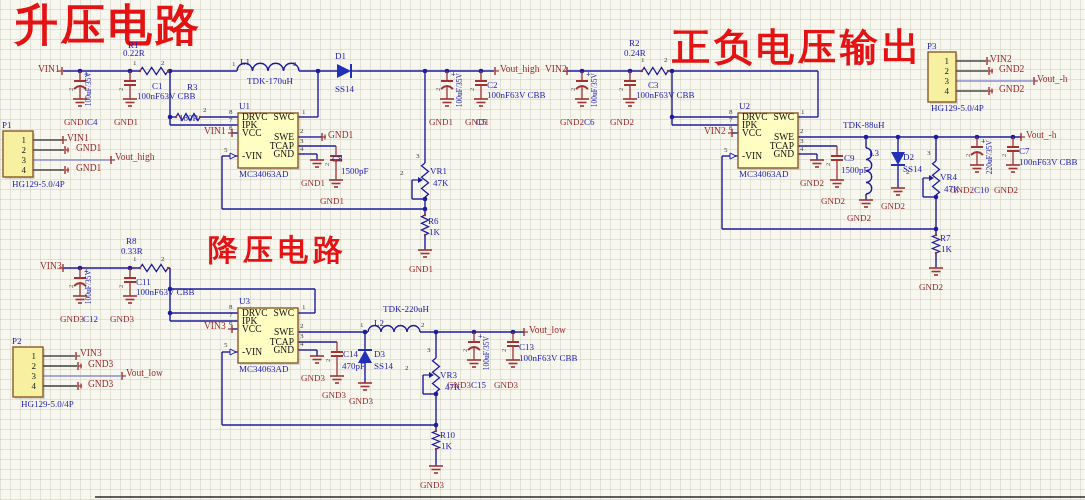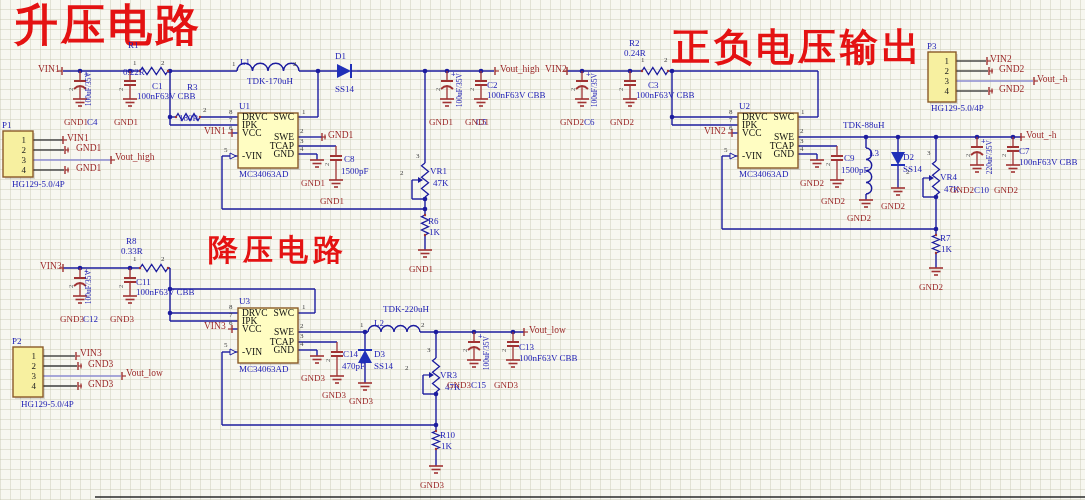--- a/index.html
+++ b/index.html
@@ -420,21 +420,21 @@
       <line x1="1034" y1="81" x2="1038" y2="81" stroke="#a03333" stroke-width="1.2"></line>
       <line x1="989" y1="87" x2="989" y2="95" stroke="#a03333" stroke-width="1.4"></line>
       <line x1="989" y1="91" x2="993" y2="91" stroke="#a03333" stroke-width="1.2"></line>
       <line x1="992" y1="88.5" x2="992" y2="93.5" stroke="#a03333" stroke-width="1.2"></line>
     </svg>
   <div id="labels">
     <div class="title" id="title-boost">升压电路</div>
     <div class="title" id="title-invert">正负电压输出</div>
     <div class="title" id="title-buck">降压电路</div>
   <div class="lbl k-ref" style="left: 128px; top: 41px;">R1</div>
-      <div class="lbl k-val" style="left: 123px; top: 68px; text-align: center;">0.22R</div>
+      <div class="lbl k-val" style="left: 123px; top: 49px; text-align: center;">0.22R</div>
       <div class="lbl k-pin" style="left: 133px; top: 60px;">1</div>
       <div class="lbl k-pin" style="left: 161px; top: 60px;">2</div>
       <div class="lbl k-ref" style="left: 152px; top: 82px; text-align: right;">C1</div>
       <div class="lbl k-val" style="left: 137px; top: 92px;">100nF63V CBB</div>
       <div class="lbl k-net" style="left: 114px; top: 118px;">GND1</div>
       <div class="lbl k-net" style="left: 64px; top: 118px;">GND1</div>
       <div class="lbl k-ref" style="left: 87px; top: 118px;">C4</div>
       <div class="lbl k-rot" style="left: 85px; top: 72px;">100uF/35V</div>
       <div class="lbl k-plus" style="left: 84px; top: 71px;">+</div>
       <div class="lbl k-ref" style="left: 187px; top: 83px;">R3</div>
@@ -450,21 +450,21 @@
       <div class="lbl k-pin" style="left: 300px; top: 128px;">2</div>
       <div class="lbl k-pin" style="left: 300px; top: 138px;">3</div>
       <div class="lbl k-pin" style="left: 300px; top: 146px;">4</div>
       <div class="lbl k-ref" style="left: 240px; top: 58px;">L1</div>
       <div class="lbl k-val" style="left: 247px; top: 77px;">TDK-170uH</div>
       <div class="lbl k-pin" style="left: 232px; top: 61px;">1</div>
       <div class="lbl k-pin" style="left: 293px; top: 61px;">2</div>
       <div class="lbl k-ref" style="left: 335px; top: 52px;">D1</div>
       <div class="lbl k-val" style="left: 335px; top: 85px;">SS14</div>
       <div class="lbl k-net" style="left: 301px; top: 179px;">GND1</div>
-      <div class="lbl k-ref" style="left: 344px; top: 155px; text-align: center;">C8</div>
+      <div class="lbl k-ref" style="left: 332px; top: 155px; text-align: center;">C8</div>
       <div class="lbl k-val" style="left: 341px; top: 167px;">1500pF</div>
       <div class="lbl k-net" style="left: 320px; top: 197px;">GND1</div>
       <div class="lbl k-net" style="left: 429px; top: 118px;">GND1</div>
       <div class="lbl k-ref" style="left: 476px; top: 118px;">C5</div>
       <div class="lbl k-rot" style="left: 456px; top: 73px;">100uF/35V</div>
       <div class="lbl k-plus" style="left: 451px; top: 71px;">+</div>
       <div class="lbl k-ref" style="left: 487px; top: 81px;">C2</div>
       <div class="lbl k-val" style="left: 487px; top: 91px;">100nF63V CBB</div>
       <div class="lbl k-net" style="left: 465px; top: 118px;">GND1</div>
       <div class="lbl k-ref" style="left: 430px; top: 167px;">VR1</div>

